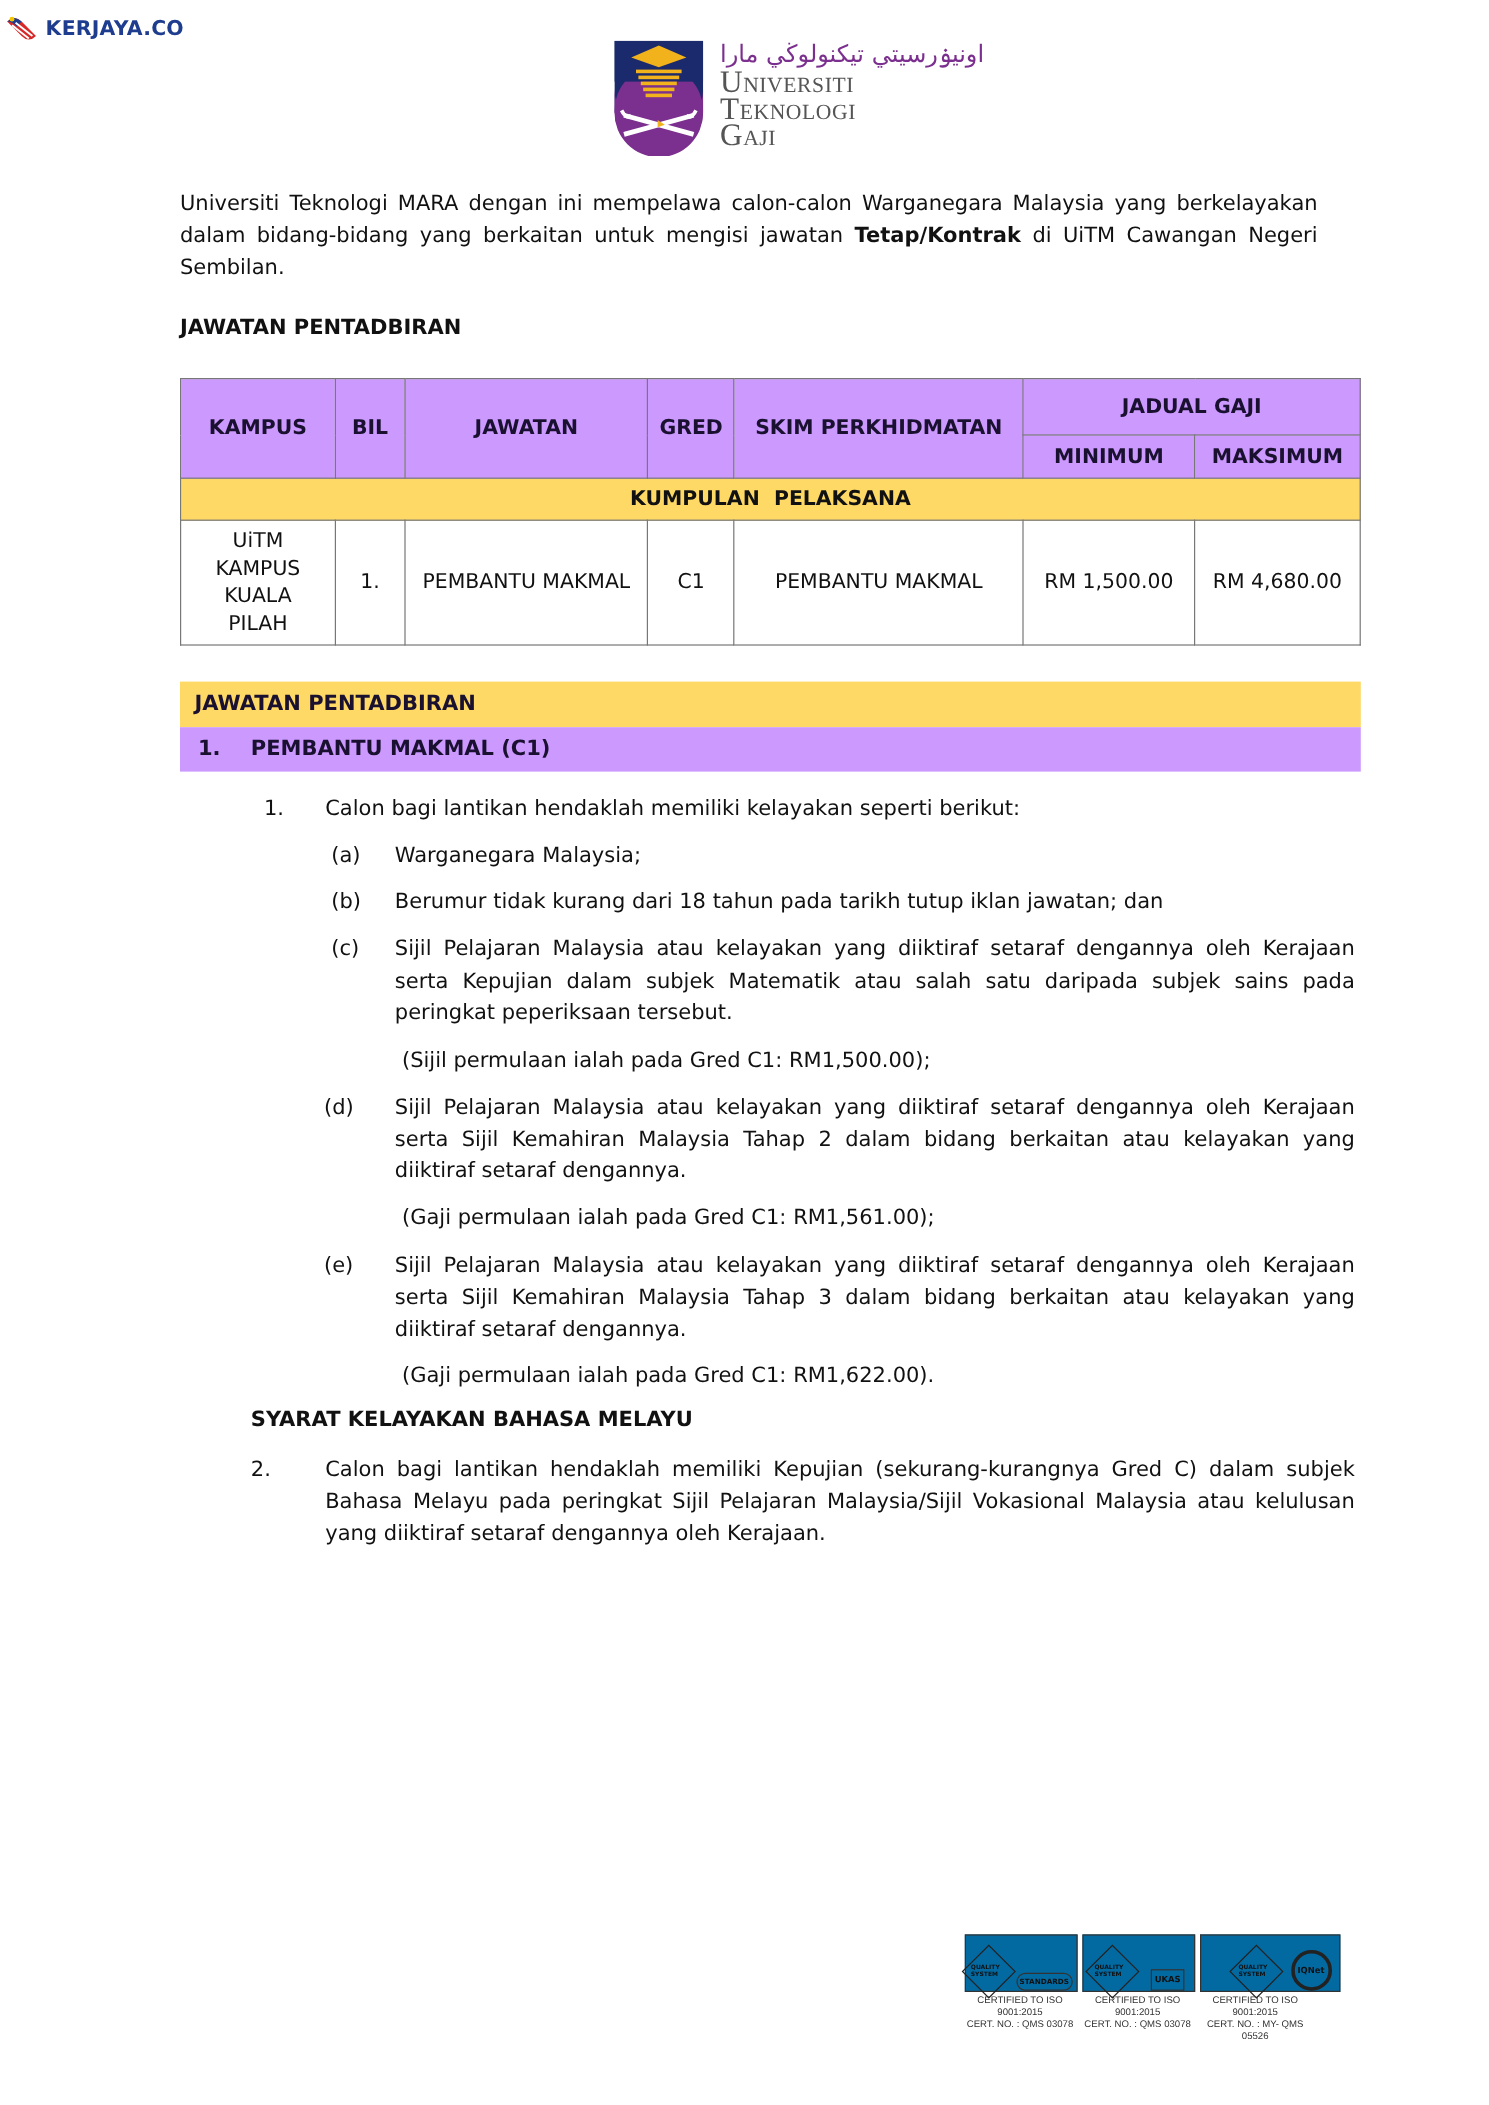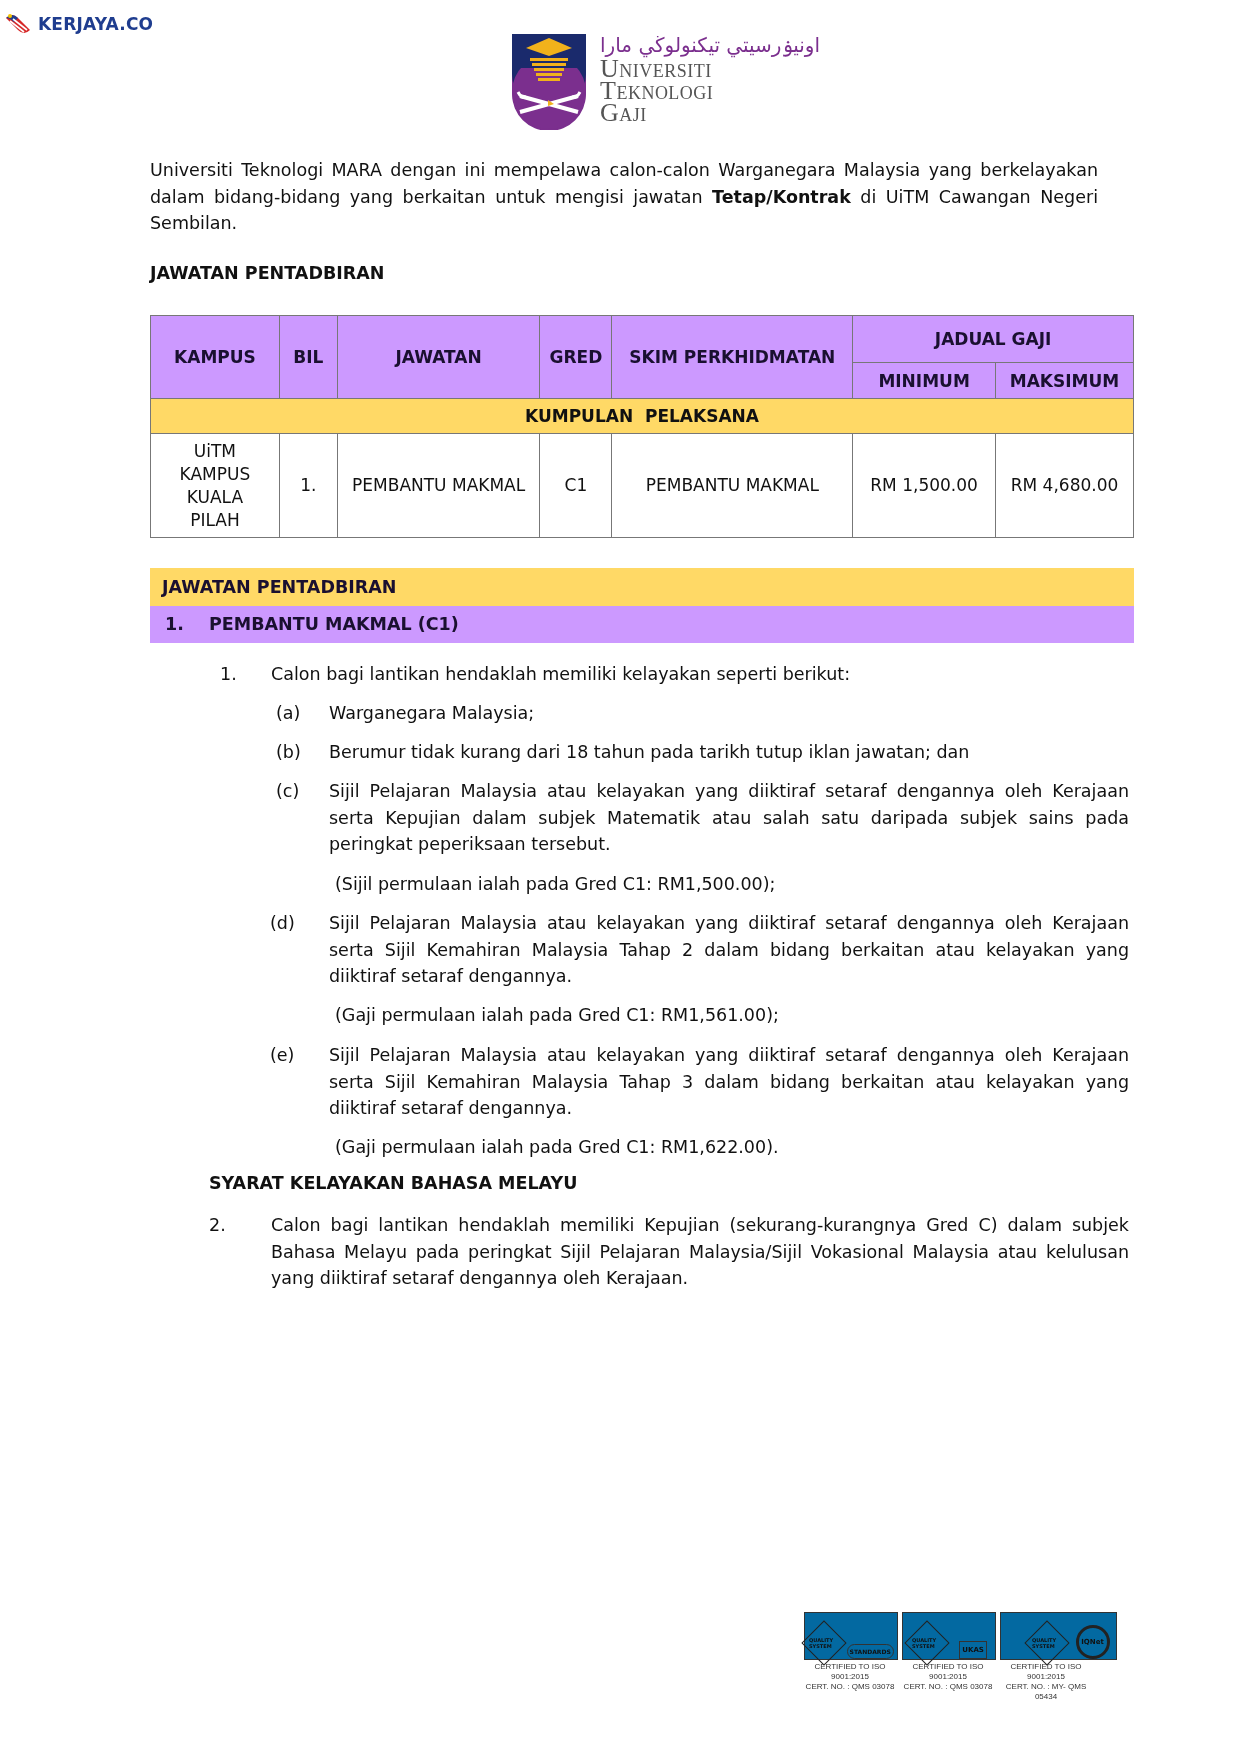--- a/index.html
+++ b/index.html
@@ -176,14 +176,14 @@
 <div class="abs cert-cap" style="left:800px; top:1662px; width:100px;">
   <div>CERTIFIED TO ISO 9001:2015</div>
     <div>CERT. NO. : QMS 03078</div>
 </div>
 <div class="abs cert-cap" style="left:898px; top:1662px; width:100px;">
   <div>CERTIFIED TO ISO 9001:2015</div>
     <div>CERT. NO. : QMS 03078</div>
 </div>
 <div class="abs cert-cap" style="left:996px; top:1662px; width:100px;">
   <div>CERTIFIED TO ISO 9001:2015</div>
-    <div>CERT. NO. : MY- QMS 05434</div>
+    <div>CERT. NO. : MY- QMS 05526</div>
 </div>
 
 </body></html>

